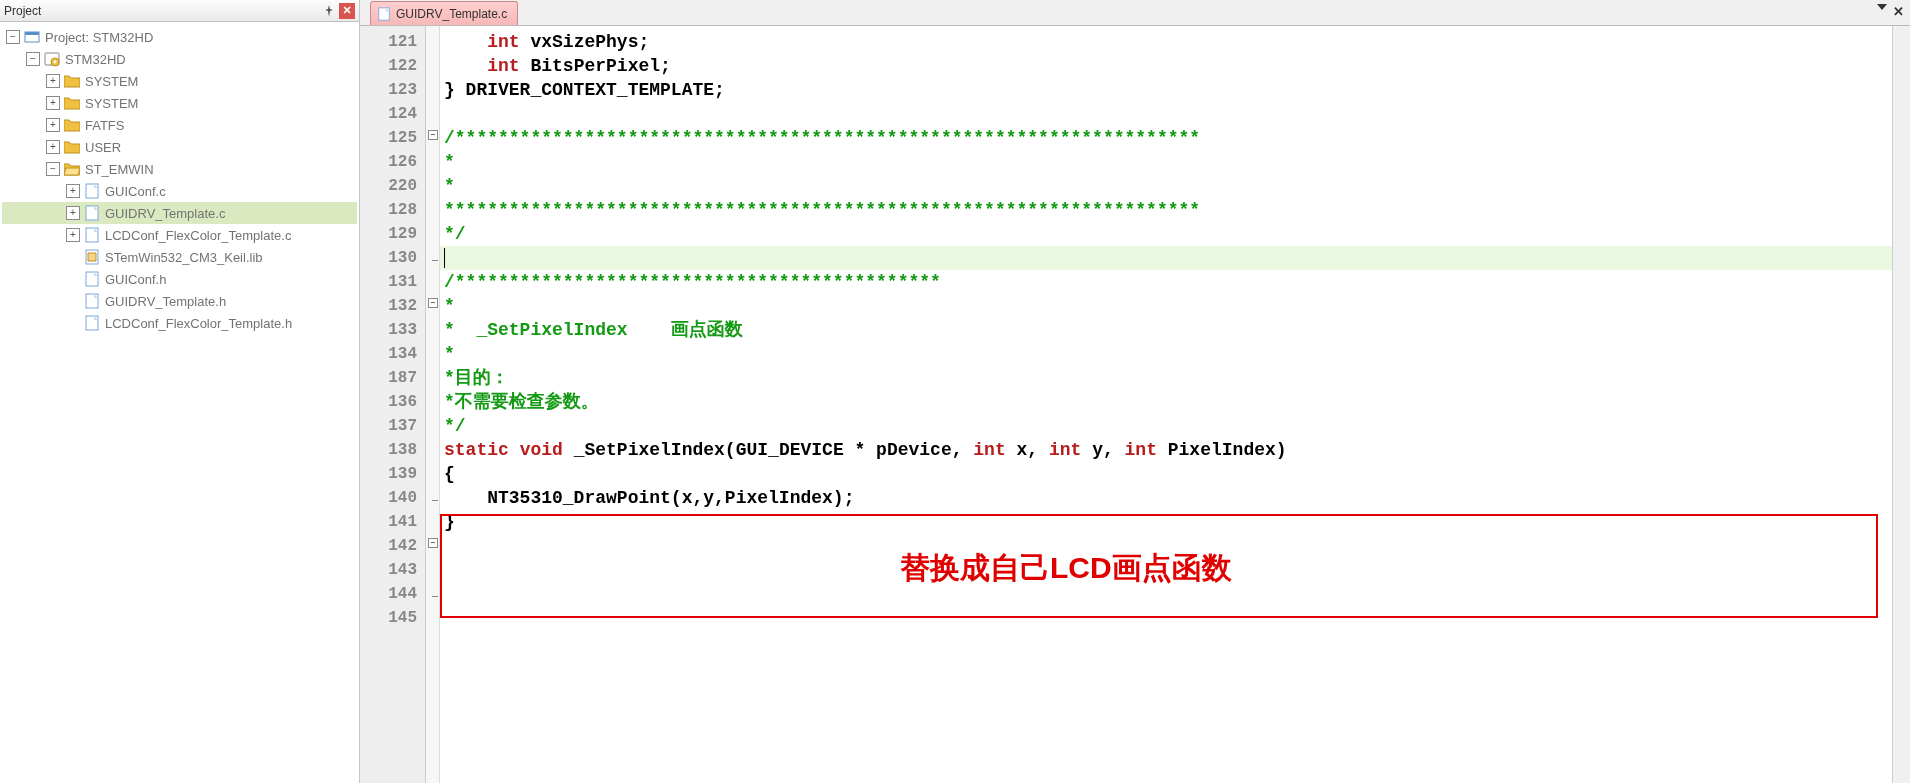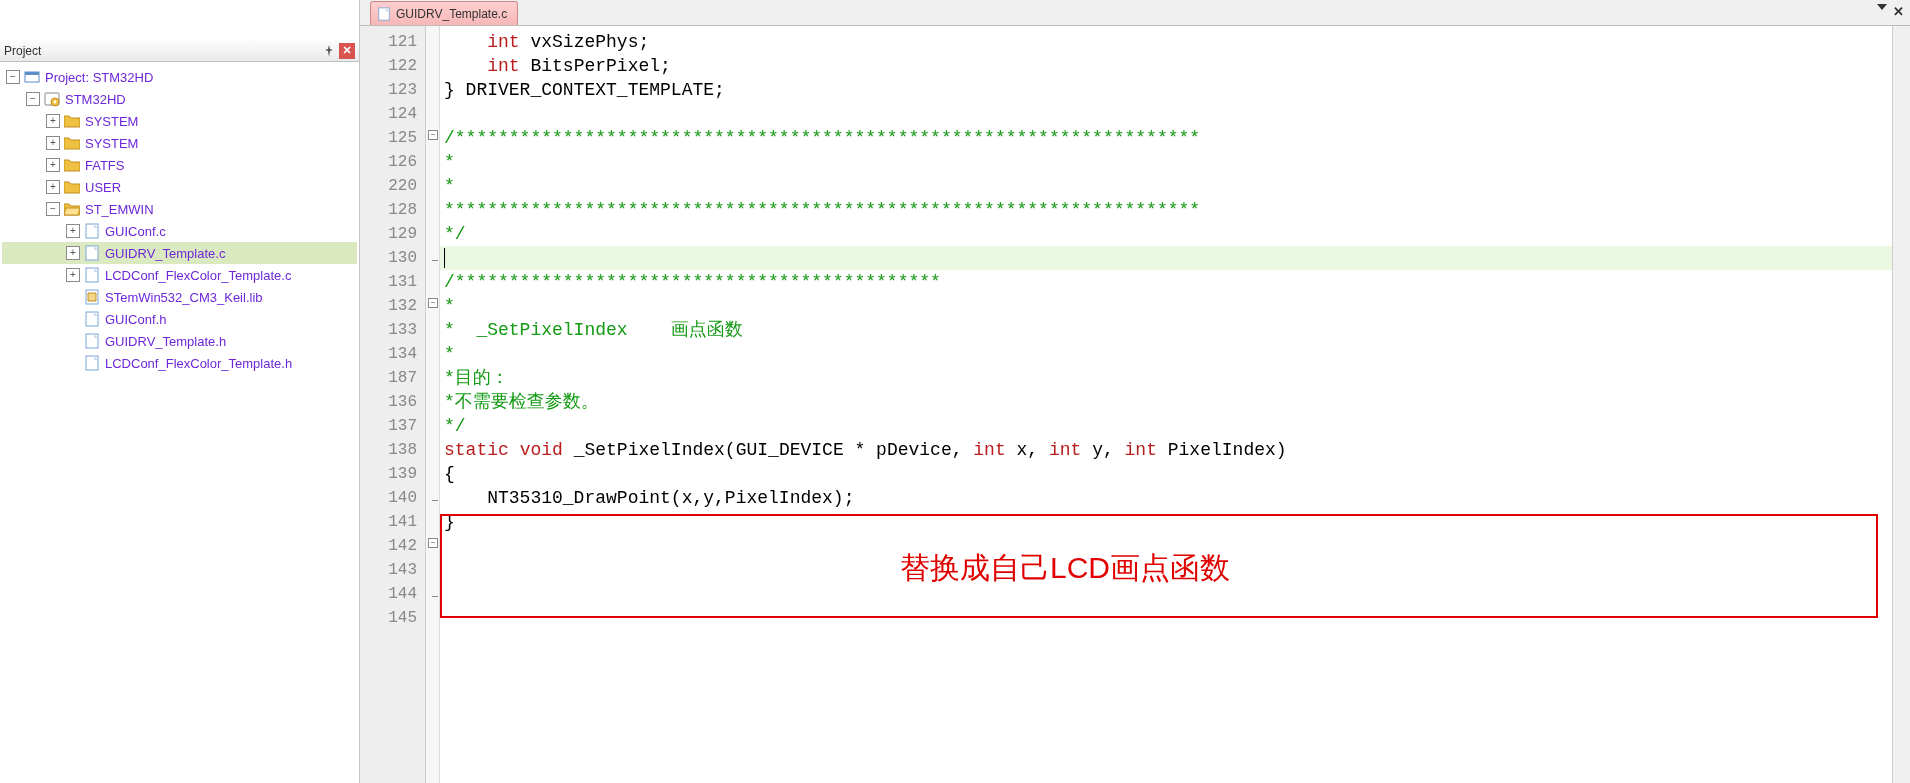--- a/index.html
+++ b/index.html
@@ -20,21 +20,20 @@
   flex-direction:column;
 }
 .proj-header {
   background: linear-gradient(#fdfdfd,#eaeaea);
   border-bottom:1px solid #c0c0c0;
   height:22px;
   display:flex;
   align-items:center;
   padding:0 4px;
   position:relative;
-  margin-top:40px;
 }
 .proj-title {
   flex:1;
   font-size:12px;
   color:#333;
 }
 .proj-btns { display:flex; gap:2px; align-items:center; }
 .pin-icon, .close-btn {
   width:16px; height:16px; display:flex;align-items:center;justify-content:center;
   cursor:pointer;
@@ -48,21 +47,21 @@
   width:14px;height:14px; border:1px solid #8a8a8a; background:#fff; display:flex;align-items:center;justify-content:center;
   font-size:10px; line-height:1; color:#555; margin-right:3px; cursor:pointer;
 }
 .exp.none { border:none; background:none; }
 .tree-icon { width:18px; height:18px; display:flex;align-items:center;justify-content:center; margin-right:4px; }
 .folder-icon { fill:#f0c040; stroke:#c09020; }
 .file-icon rect { fill:#fff; stroke:#7aa7d8; }
 .file-icon .corner { fill:#cde; }
 .lib-icon rect { fill:#fff; stroke:#7aa7d8; }
 .gear-overlay { position:relative; }
-.tree-label { color:#6d28d9; }
+.tree-label { color:#737373; }
 
 
 .editor-area {
   flex:1;
   display:flex;
   flex-direction:column;
   background:#fff;
   min-width:0;
 }
 .tab-bar {
@@ -91,20 +90,21 @@
 .tab .file-mini {width:14px;height:14px;}
 .tab-right {
   position:absolute; right:6px; top:4px; display:flex; gap:6px;
 }
 .tri-down {width:0;height:0;border-left:5px solid transparent;border-right:5px solid transparent;border-top:6px solid #333;cursor:pointer;}
 .big-x {font-size:13px;color:#333;cursor:pointer;font-weight:bold;}
 .code-wrap {
   flex:1;
   position:relative;
   overflow:hidden;
+  font-weight:bold;
 }
 .code-scroll {
   position:absolute; inset:0;
   overflow:auto;
   display:flex;
 }
 .gutter {
   width:66px;
   background:#eee;
   border-right:1px solid #ccc;

